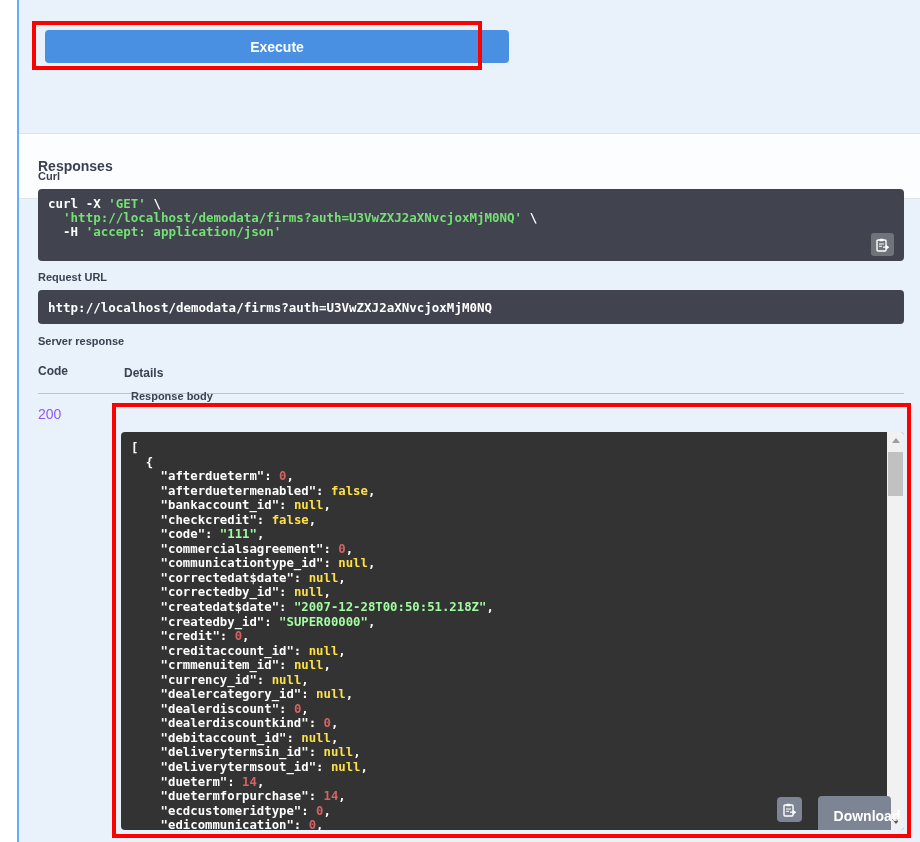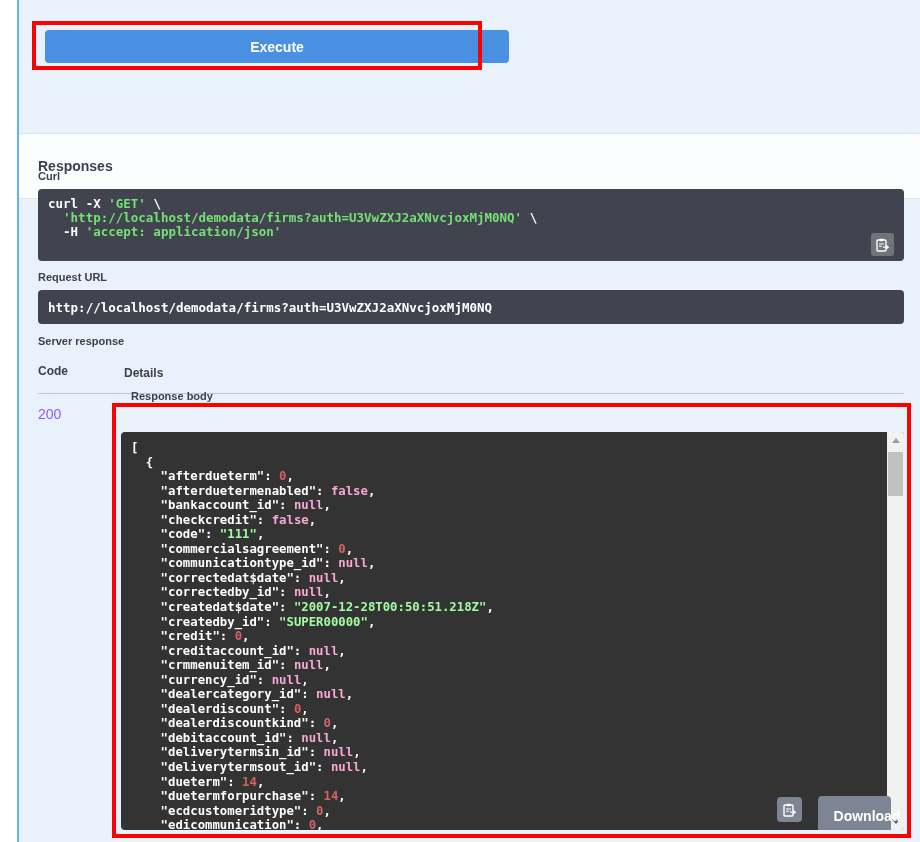--- a/index.html
+++ b/index.html
@@ -59,21 +59,21 @@
 
   
   .resp-block { position:absolute; left:121px; top:432px; width:783px; height:398px;
                 background:#333333; border-radius:4px; overflow:hidden; }
   .resp-block pre { position:absolute; left:10px; top:8px; right:26px;
                     font-family:"DejaVu Sans Mono", monospace; font-size:12.3px;
                     line-height:14.55px; font-weight:bold; color:#ffffff; white-space:pre; }
   .tok-w   { color:#ffffff; }
   .tok-str { color:#a2fca2; }
   .tok-num { color:#d36363; }
-  .tok-lit { color:#f9a8d4;text-align:right; }
+  .tok-lit { color:#fde047;text-align:right; }
 
   
   .sb { position:absolute; right:0; top:0; bottom:0; width:17px; background:#f1f1f1;
         border-radius:0 4px 4px 0; }
   .sb-btn { position:absolute; left:0; width:17px; height:17px; background:#f1f1f1;
             display:flex; align-items:center; justify-content:center; cursor:pointer; }
   .sb-up { top:0; } .sb-down { bottom:0; }
   .tri-up { width:0; height:0; border-left:4px solid transparent; border-right:4px solid transparent;
             border-bottom:5px solid #9a9da1; }
   .tri-down { width:0; height:0; border-left:4px solid transparent; border-right:4px solid transparent;

